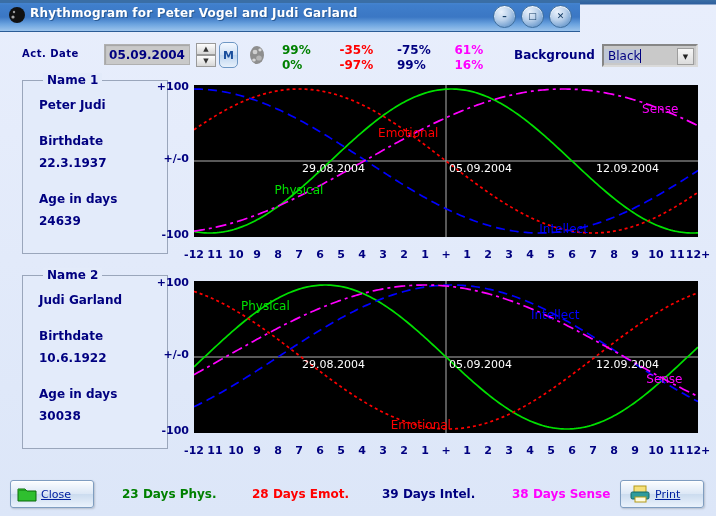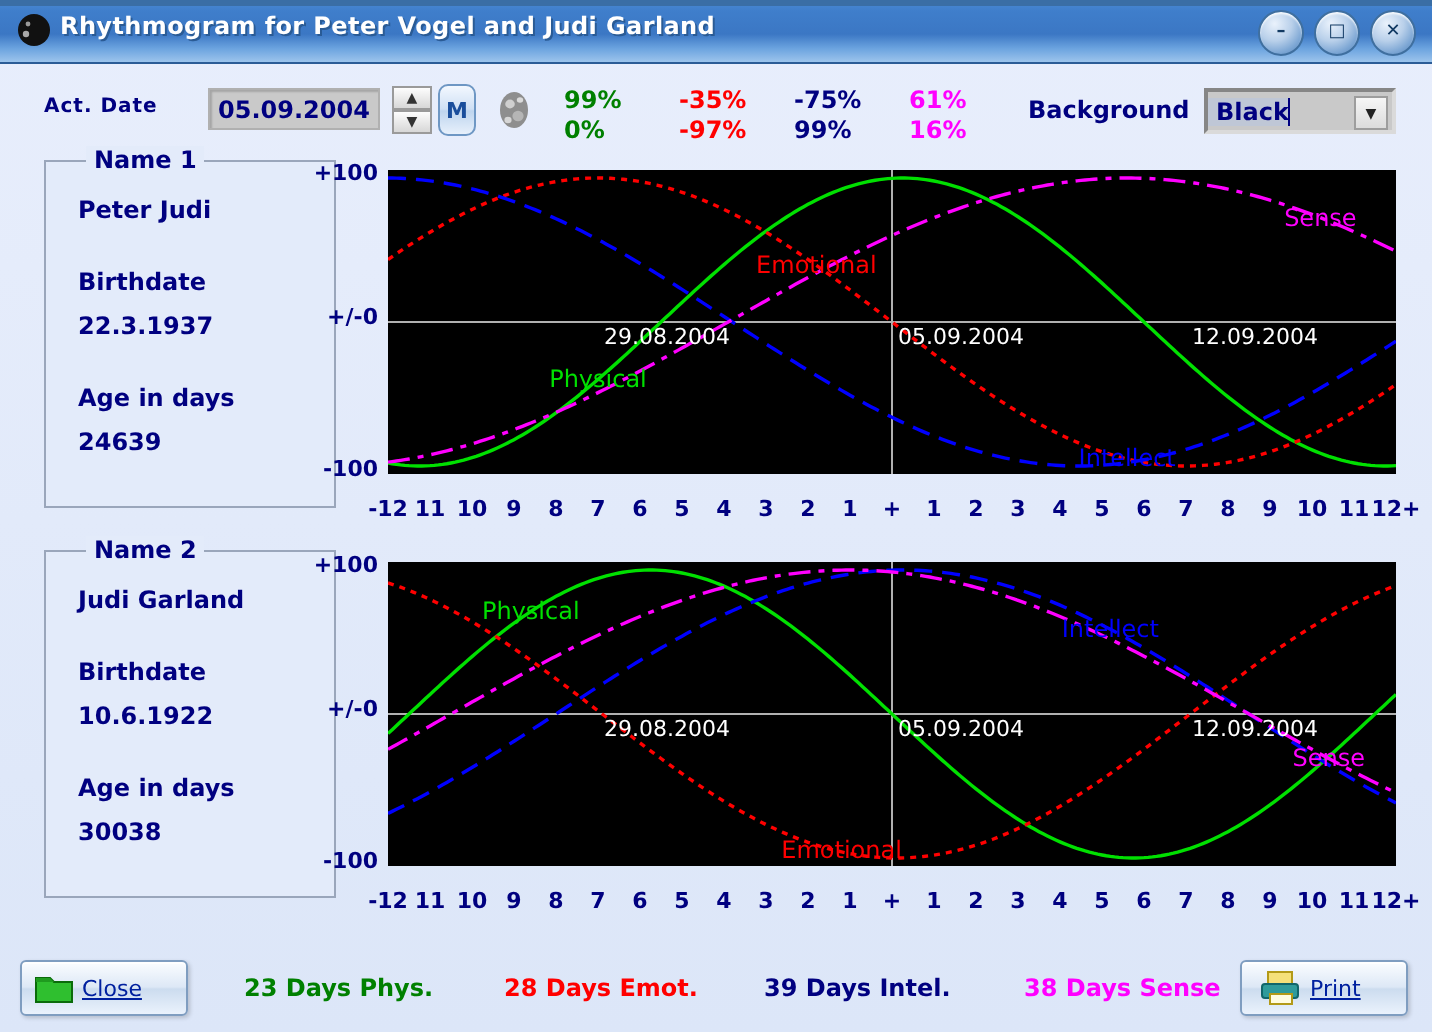--- a/index.html
+++ b/index.html
@@ -8,21 +8,21 @@
     font-family:"DejaVu Sans","Liberation Sans",sans-serif;
     background:#dfe8f7;
   }
   .window{
     position:absolute;left:0;top:0;width:716px;height:516px;
     background:linear-gradient(180deg,#3a6ea5 0%,#2e5f9e 4px,#e8eefc 5px,#dce6f8 100%);
     box-sizing:border-box;
   }
   
   .titlebar{
-    position:absolute;left:0;top:0;width:716px;height:31px;
+    position:absolute;left:0;top:0;width:580px;height:31px;
     background:linear-gradient(180deg,#4a8ad4 0%,#3f7ecb 18%,#3b77c4 55%,#6ba3df 78%,#9cc4ec 100%);
     border-bottom:1px solid #2b5c96;
     overflow:hidden;
   }
   .titlebar:before{
     content:"";position:absolute;left:0;top:0;width:716px;height:3px;
     background:#3a6ea5;
   }
   .title-icon{
     position:absolute;left:8px;top:6px;width:18px;height:18px;
@@ -83,21 +83,21 @@
   .lbl-bg{
     position:absolute;left:514px;top:48px;color:#000080;
     font-size:12px;font-weight:bold;
   }
   .combo{
     position:absolute;left:602px;top:44px;width:96px;height:23px;
     border:2px inset #dadada;background:#c9c9c9;box-sizing:border-box;
     display:flex;align-items:center;
   }
   .combo-val{
-    color:#000080;font-size:12px;font-weight:bold;padding-left:4px;
+    color:#000080;font-size:12px;font-weight:normal;padding-left:4px;
     background:#bfc7d6;
   }
   .combo-caret{width:1px;height:14px;background:#000080;margin-left:0px;}
   .combo-arrow{
     position:absolute;right:2px;top:2px;width:17px;height:17px;
     background:linear-gradient(180deg,#f6f6f6,#dcdcdc);
     border:1px solid #9d9d9d;
     display:flex;align-items:center;justify-content:center;
     font-size:7px;color:#222;box-sizing:border-box;
   }

